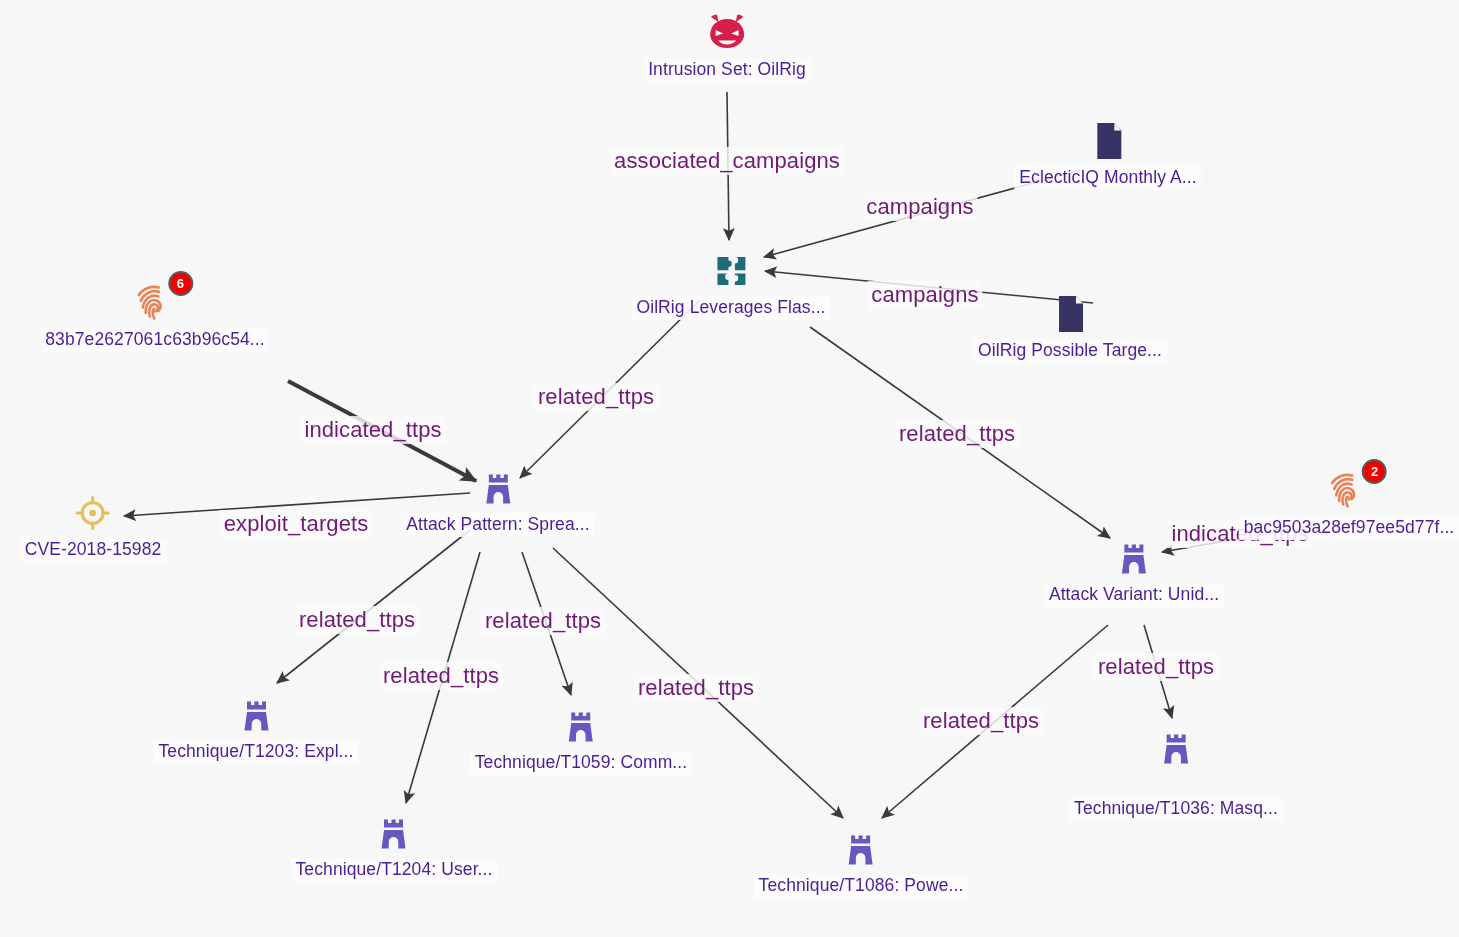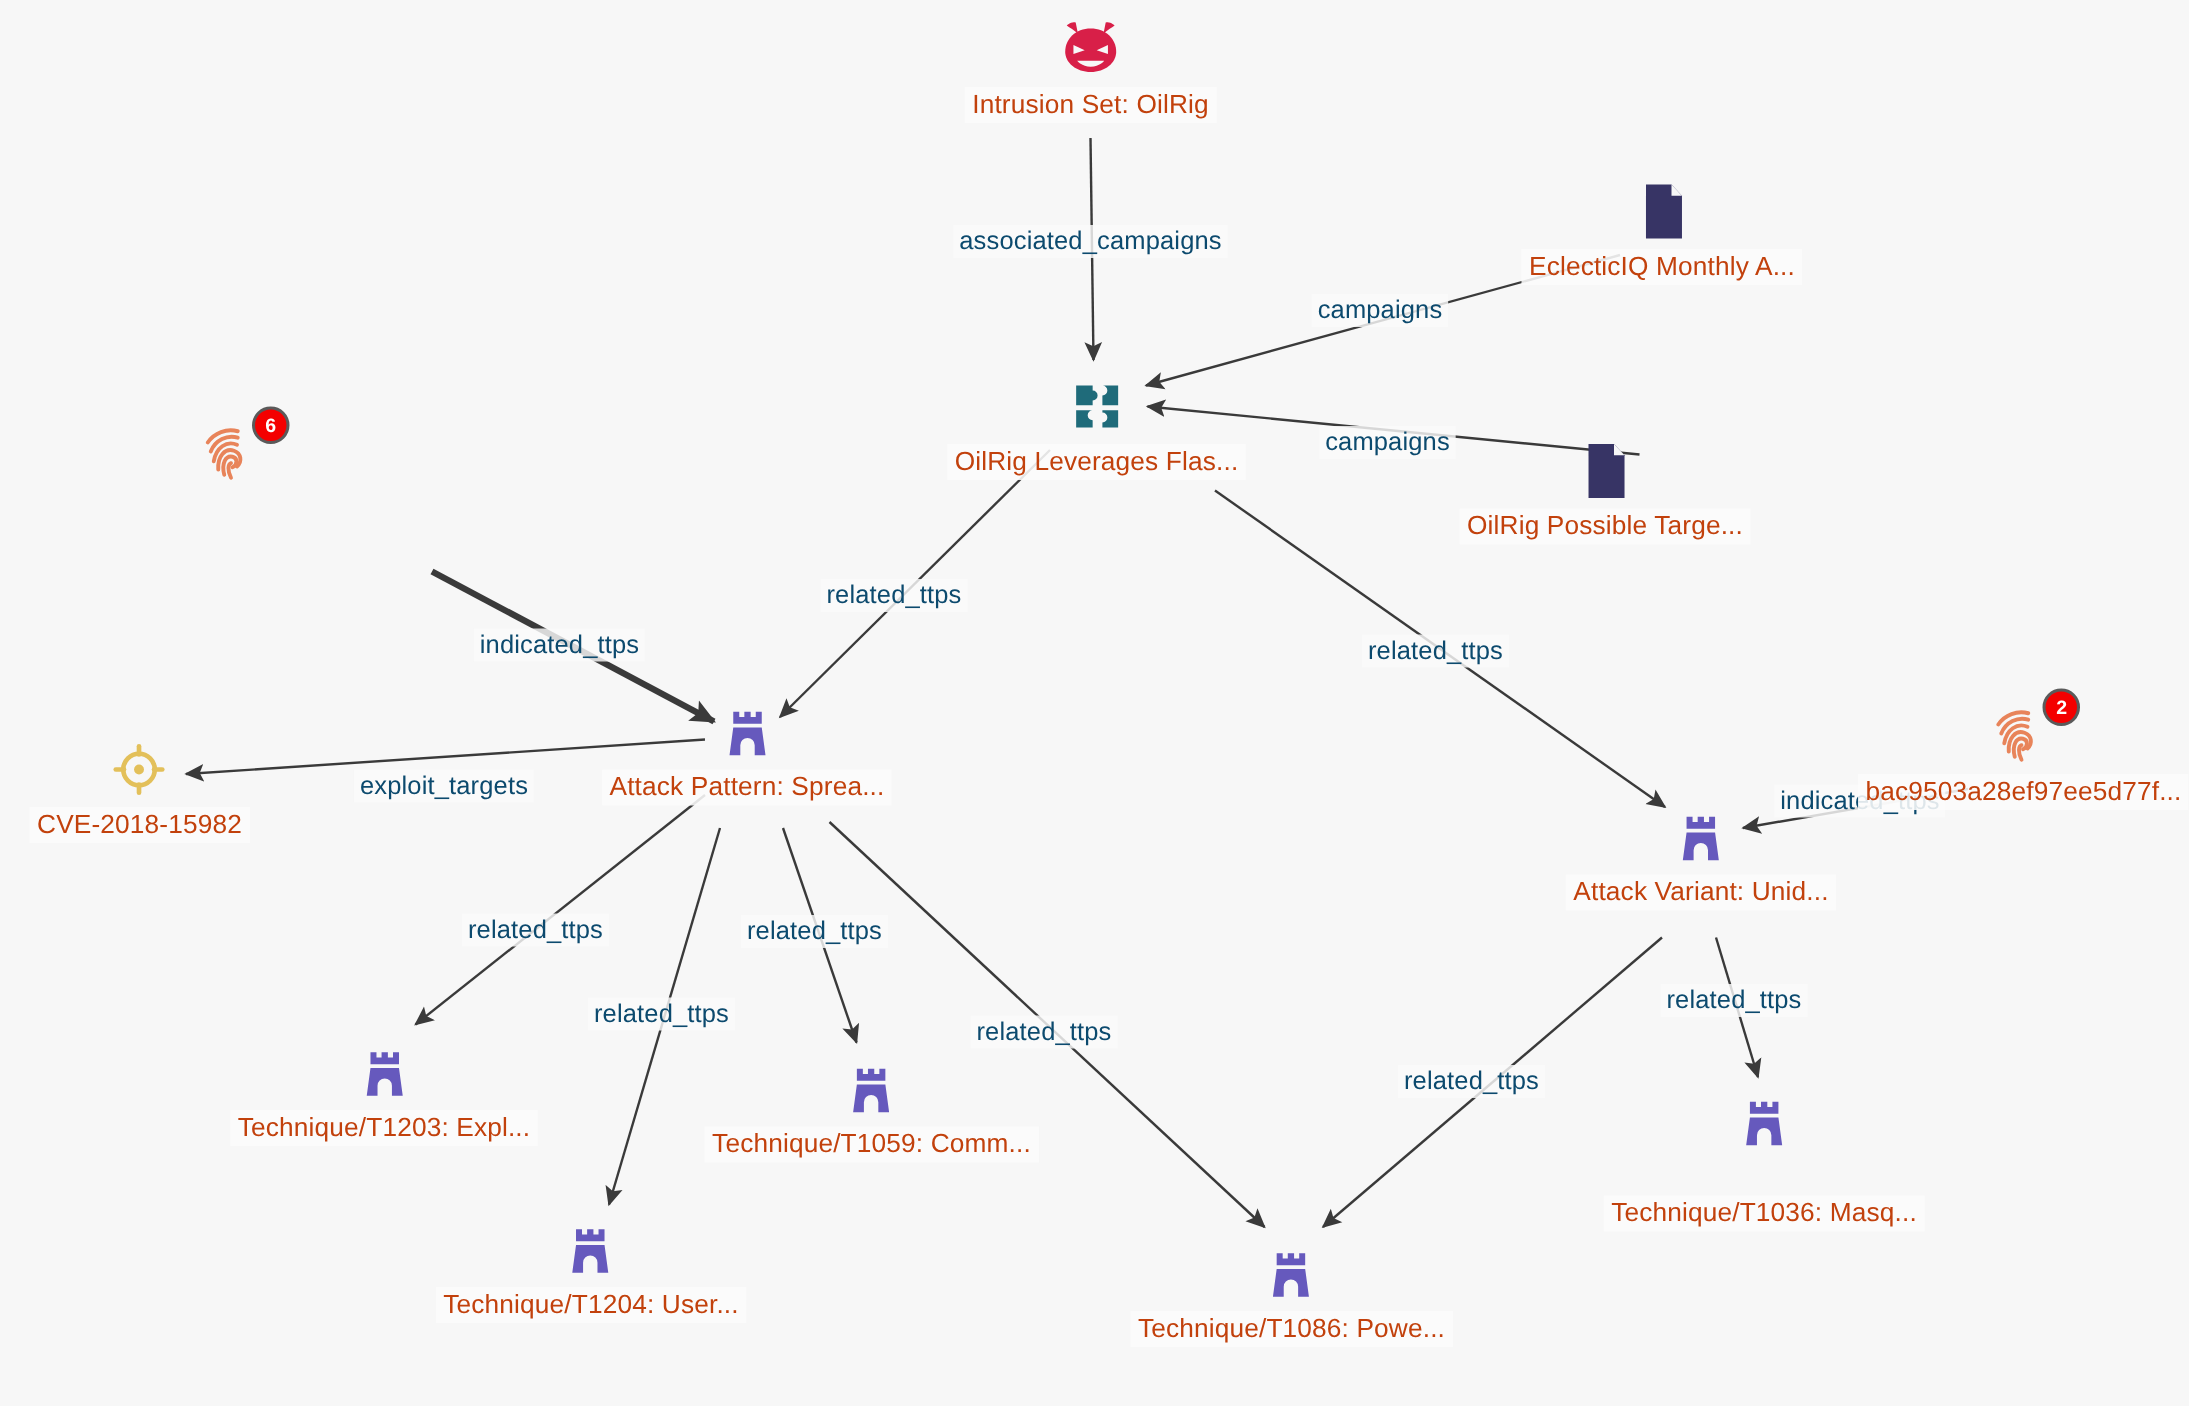--- a/index.html
+++ b/index.html
@@ -36,21 +36,21 @@
     position: relative;
     width: 46px;
     height: 46px;
     display: flex;
     align-items: center;
     justify-content: center;
   }
   .node-label {
     margin-top: 2px;
     font-size: 17.5px;
-    color: #c2410c;
+    color: #4c1d95;
     background: rgba(252,252,252,0.88);
     padding: 1px 5px;
     white-space: nowrap;
     line-height: 1.25;
     letter-spacing: 0.1px;
   }
   .badge {
     position: absolute;
     top: -9px;
     right: -15px;
@@ -64,22 +64,22 @@
     font-weight: bold;
     display: flex;
     align-items: center;
     justify-content: center;
     box-sizing: border-box;
     line-height: 1;
   }
   .edge-label {
     position: absolute;
     transform: translate(-50%, -50%);
-    font-size: 17px;
-    color: #0c4a6e;
+    font-size: 22px;
+    color: #701a75;
     background: rgba(250,250,250,0.82);
     padding: 1px 4px;
     white-space: nowrap;
     letter-spacing: 0.1px;
   }
 </style>
 </head>
 <body>
 
 <div id="graph-canvas">
@@ -175,20 +175,21 @@
           <svg width="46" height="46" viewBox="0 0 46 46" fill="none" stroke="#e8845a" stroke-width="2.6" stroke-linecap="round">
             <path d="M6.5 15 C11 8.5 19 5.5 26.5 7.5"></path>
             <path d="M8.5 21 C11.5 13.5 19.5 9.5 26.5 11.8"></path>
             <path d="M10.5 27.5 C12 18.5 19 13.5 26 16.5"></path>
             <path d="M13.5 33 C13 24 18 18.5 24 20.5 C29 22.2 29.5 28 26 31"></path>
             <path d="M17.5 36.5 C15.5 29 18.5 23.5 23 24.5 C26.5 25.3 26.5 30 23 31.5"></path>
             <path d="M22 38.5 C19.5 33.5 20 29.5 22 28.8"></path>
           </svg>
           <div class="badge">6</div>
         </div>
+        <div class="node-label">83b7e2627061c63b96c54...</div>
       </div>
       <div class="node" style="left: 1349px; top: 468px;">
         <div class="node-icon">
           <svg width="46" height="46" viewBox="0 0 46 46" fill="none" stroke="#e8845a" stroke-width="2.6" stroke-linecap="round">
             <path d="M6.5 15 C11 8.5 19 5.5 26.5 7.5"></path>
             <path d="M8.5 21 C11.5 13.5 19.5 9.5 26.5 11.8"></path>
             <path d="M10.5 27.5 C12 18.5 19 13.5 26 16.5"></path>
             <path d="M13.5 33 C13 24 18 18.5 24 20.5 C29 22.2 29.5 28 26 31"></path>
             <path d="M17.5 36.5 C15.5 29 18.5 23.5 23 24.5 C26.5 25.3 26.5 30 23 31.5"></path>
             <path d="M22 38.5 C19.5 33.5 20 29.5 22 28.8"></path>

